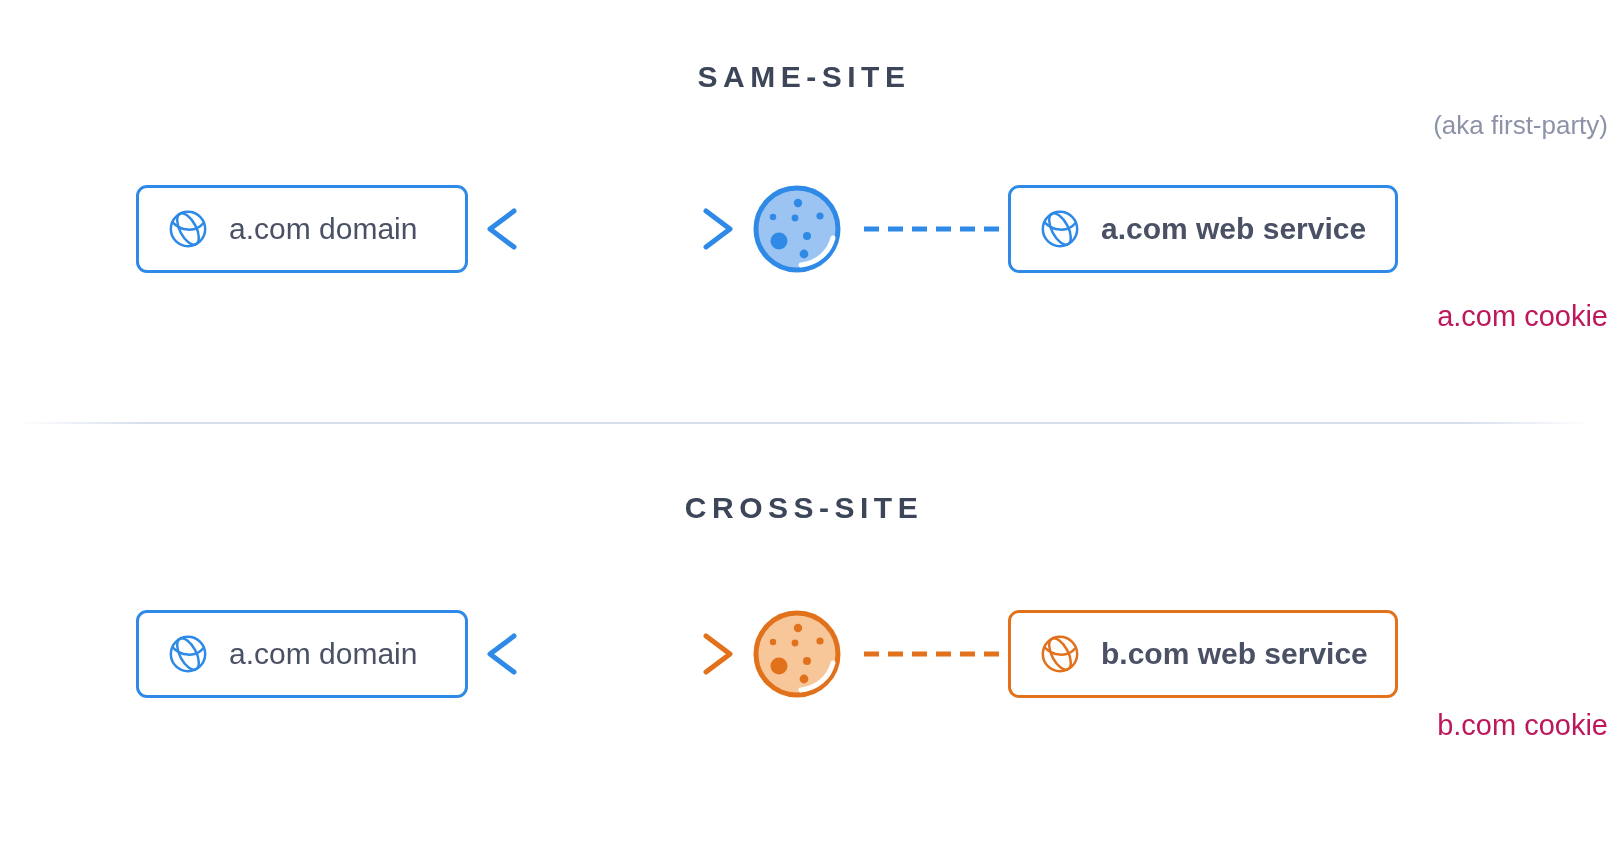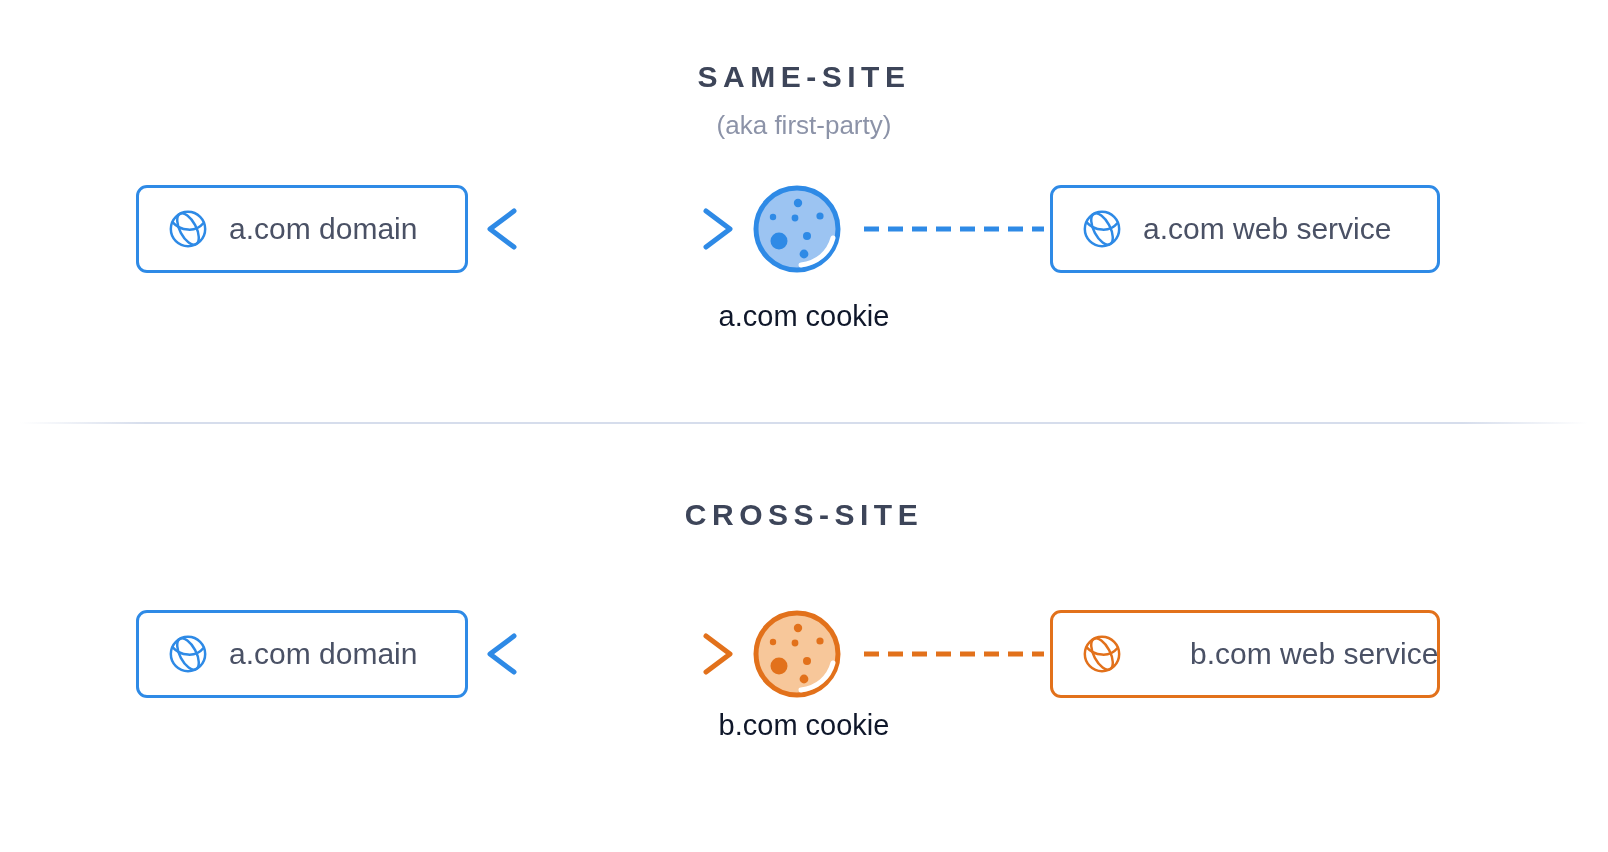--- a/index.html
+++ b/index.html
@@ -31,77 +31,77 @@
     text-align: center;
     font-size: 30px;
     font-weight: bold;
     letter-spacing: 5.5px;
     color: #3d4559;
   }
   .section-subtitle {
     position: absolute;
     left: 0;
     width: 1608px;
-    text-align: center;
+    text-align: right;
     font-size: 26px;
     font-weight: normal;
     color: #8c93a8;
   }
 
   
   .row { position: absolute; left: 0; width: 1304px; height: 100px; text-align: center; }
 
   .node-box {
     position: absolute;
     height: 88px;
     box-sizing: border-box;
     border: 3px solid #2e8ae6;
     border-radius: 11px;
     background: #ffffff;
     display: flex;
     align-items: center;
     padding-left: 28px;
   }
-  .node-box.orange { border-color: #e2711b; gap: 47px; }
+  .node-box.orange { border-color: #e2711b; }
 
   .node-box .globe-icon {
     width: 42px;
     height: 42px;
     flex: 0 0 42px;
     display: block;
   }
   .node-label {
     margin-left: 20px;
     font-size: 30px;
     color: #4a5165;
     white-space: nowrap;
   }
 
   .box-left  { left: 136px; width: 332px; }
-  .box-right { left: 1050px; width: 390px; }
+  .box-right { left: 1008px; width: 390px; font-weight: bold; }
 
   
   .arrow { position: absolute; top: 0; height: 88px; }
   .arrow svg { display: block; }
 
   
   .dashed { position: absolute; height: 88px; }
   .dashed svg { display: block; }
 
   
   .cookie { position: absolute; width: 92px; height: 92px; }
   .cookie svg { display: block; }
 
   .cookie-label {
     position: absolute;
     left: 0;
     width: 1608px;
-    text-align: center;
+    text-align: right;
     font-size: 29px;
-    color: #0f172a;
+    color: #be185d;
   }
 
   .divider {
     position: absolute;
     left: 20px;
     top: 422px;
     width: 1568px;
     height: 2px;
     background: linear-gradient(to right,
         rgba(214,221,236,0) 0%,
@@ -176,21 +176,21 @@
   </div>
 
   <div class="cookie-label" style="top:300px">a.com cookie</div>
 
 </div>
 
 <div class="divider"></div>
 
 <div class="section" id="section-cross-site">
 
-  <div class="section-title" style="top:75px">CROSS-SITE</div>
+  <div class="section-title" style="top:68px">CROSS-SITE</div>
 
 
   <div class="row" style="top:187px">
 
     <div class="node-box box-left">
       <svg class="globe-icon" viewBox="0 0 44 44">
         <circle cx="22" cy="22" r="18" fill="none" stroke="#2e8ae6" stroke-width="2.6"></circle>
         <ellipse cx="22" cy="22" rx="8.5" ry="18" fill="none" stroke="#2e8ae6" stroke-width="2.6" transform="rotate(-28 22 22)"></ellipse>
         <path d="M6 15 C14 24, 30 26, 38 16" fill="none" stroke="#2e8ae6" stroke-width="2.6" stroke-linecap="round"></path>
       </svg>

